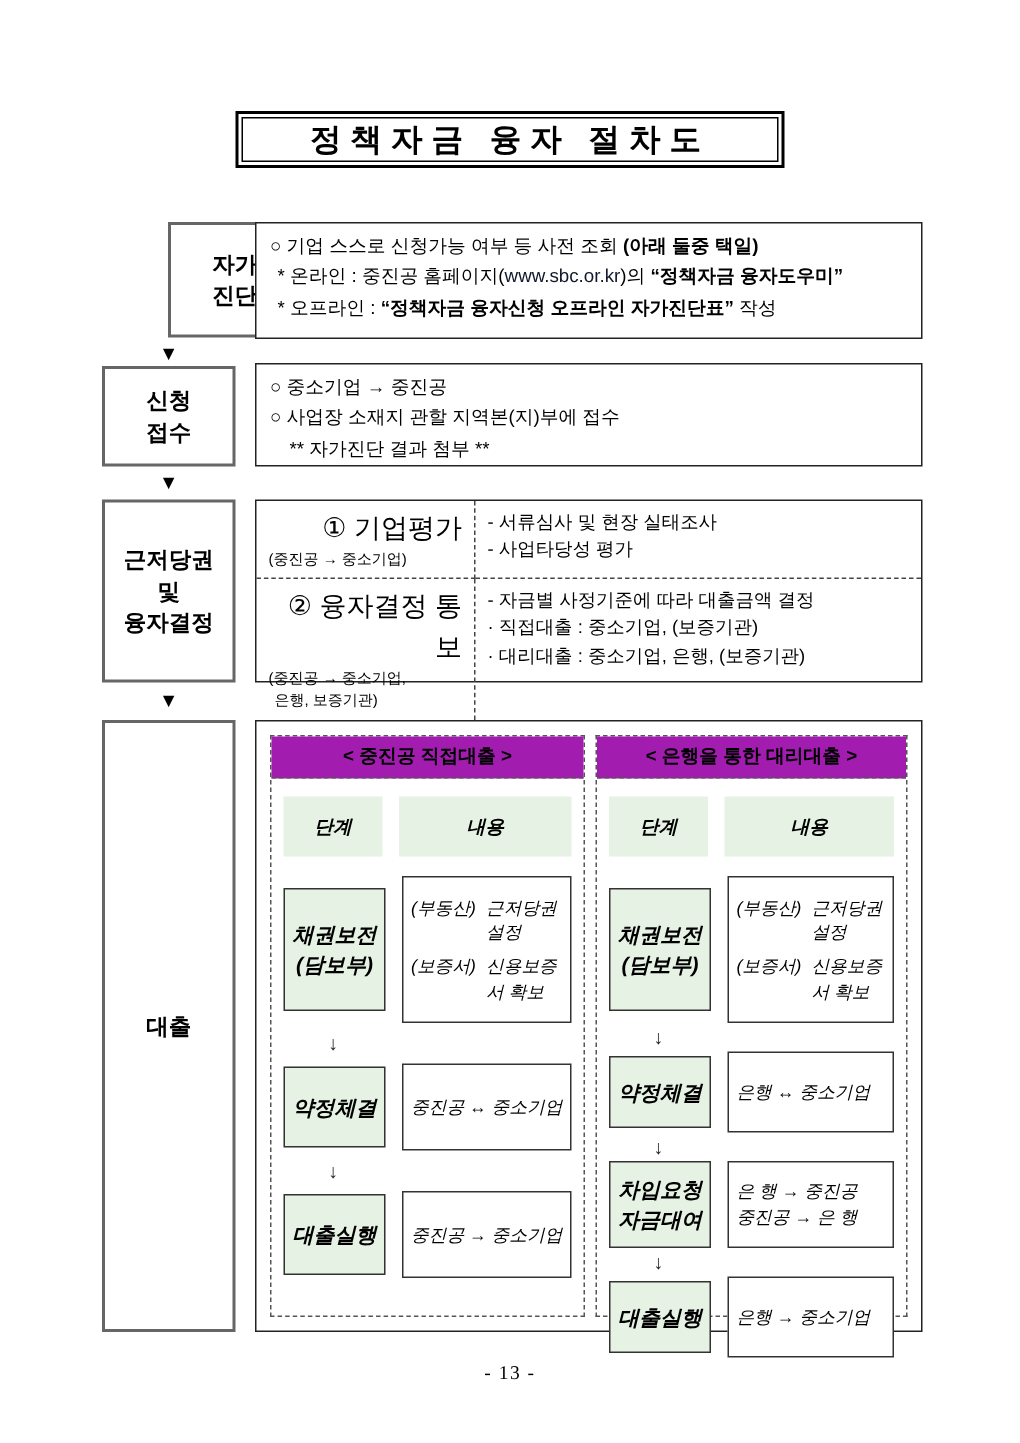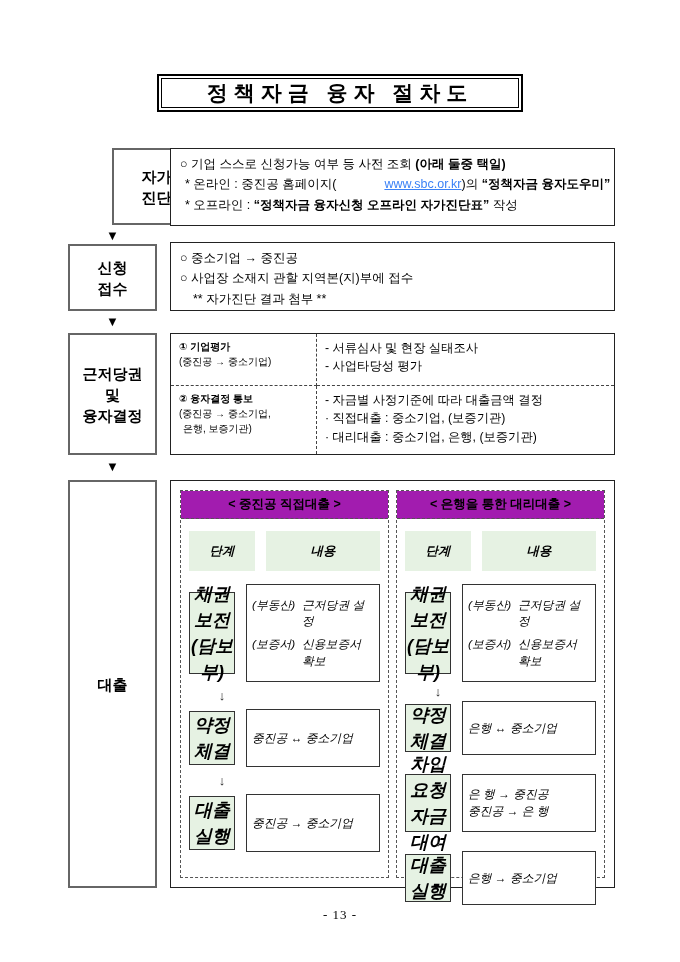--- a/index.html
+++ b/index.html
@@ -27,31 +27,31 @@
   }
   .stage-content{
     position:absolute;left:170px;width:445px;box-sizing:border-box;
     border:1px solid #222;background:#fff;
     padding:5px 9px;line-height:1.62;
   }
   .cline{white-space:nowrap;}
   .cline .b{font-weight:bold;}
   .cline.ind{padding-left:5px;}
   .cline.ind2{padding-left:13px;}
-  .link{color:#3b82f6;text-decoration:underline;cursor:pointer;padding-left:48px;}
+  .link{color:#0f172a;cursor:pointer;}
   .flow-arrow{
     position:absolute;left:68px;width:89px;text-align:center;
     font-size:13px;line-height:13px;color:#000;
   }
   
   .eval-grid{padding:0;display:grid;grid-template-columns:146px 1fr;grid-template-rows:52px auto;}
   .eval-cell{padding:5px 8px;line-height:1.5;box-sizing:border-box;}
   .eval-cell.cL{border-right:1px dashed #444;}
   .eval-cell.rT{border-bottom:1px dashed #444;}
-  .eval-title{font-weight:bold;font-size:10px;}
+  .eval-title{font-weight:normal;font-size:18px;text-align:right;}
   .eval-sub{font-size:10px;}
   .eval-item{font-size:12.3px;white-space:nowrap;}
   
   .loan-box{
     position:absolute;left:170px;top:480px;width:445px;height:408px;
     box-sizing:border-box;border:1px solid #222;padding:9px;
     display:flex;gap:7px;
   }
   .loan-col{
     flex:1;border:1px dashed #555;display:flex;flex-direction:column;
@@ -65,24 +65,24 @@
   .loan-col-body{flex:1;padding:12px 8px 8px 8px;display:flex;flex-direction:column;font-style:italic;}
   .lrow{display:flex;gap:11px;align-items:center;}
   .lrow.top{margin-bottom:13px;}
   .head-cell{
     background:#e6f2e3;display:flex;align-items:center;justify-content:center;
     font-weight:bold;font-size:12.5px;height:40px;
   }
   .head-cell.sw{width:66px;flex-shrink:0;}
   .head-cell.dw{flex:1;}
   .step-box{
-    width:46px;flex-shrink:0;background:#e6f2e3;border:1px solid #333;
+    width:68px;flex-shrink:0;background:#e6f2e3;border:1px solid #333;
     box-sizing:border-box;display:flex;flex-direction:column;
     align-items:center;justify-content:center;text-align:center;
-    font-weight:bold;font-size:18px;line-height:1.45;
+    font-weight:bold;font-size:14px;line-height:1.45;
   }
   .desc-box{
     flex:1;border:1px solid #333;background:#fff;box-sizing:border-box;
     display:flex;flex-direction:column;justify-content:center;
     font-size:11.8px;padding:3px 5px;line-height:1.4;
   }
   .desc-box .dl{white-space:nowrap;}
   .h80{height:82px;} .h96{height:98px;}
   .h48{height:48px;} .h52{height:54px;} .h56{height:58px;}
   .kv{display:flex;margin:3px 0;}

